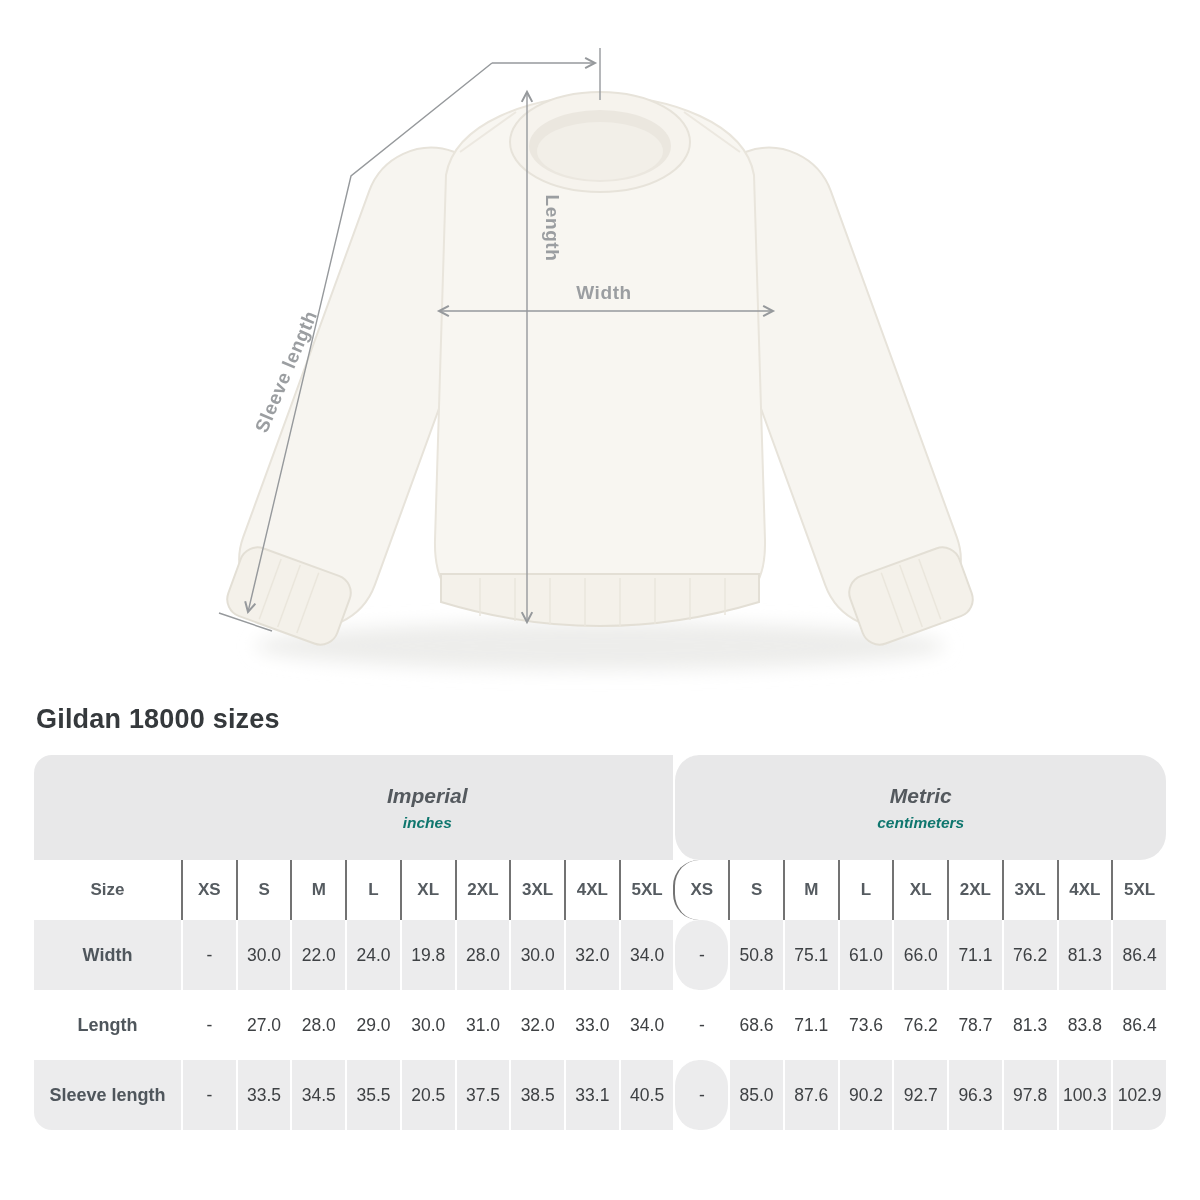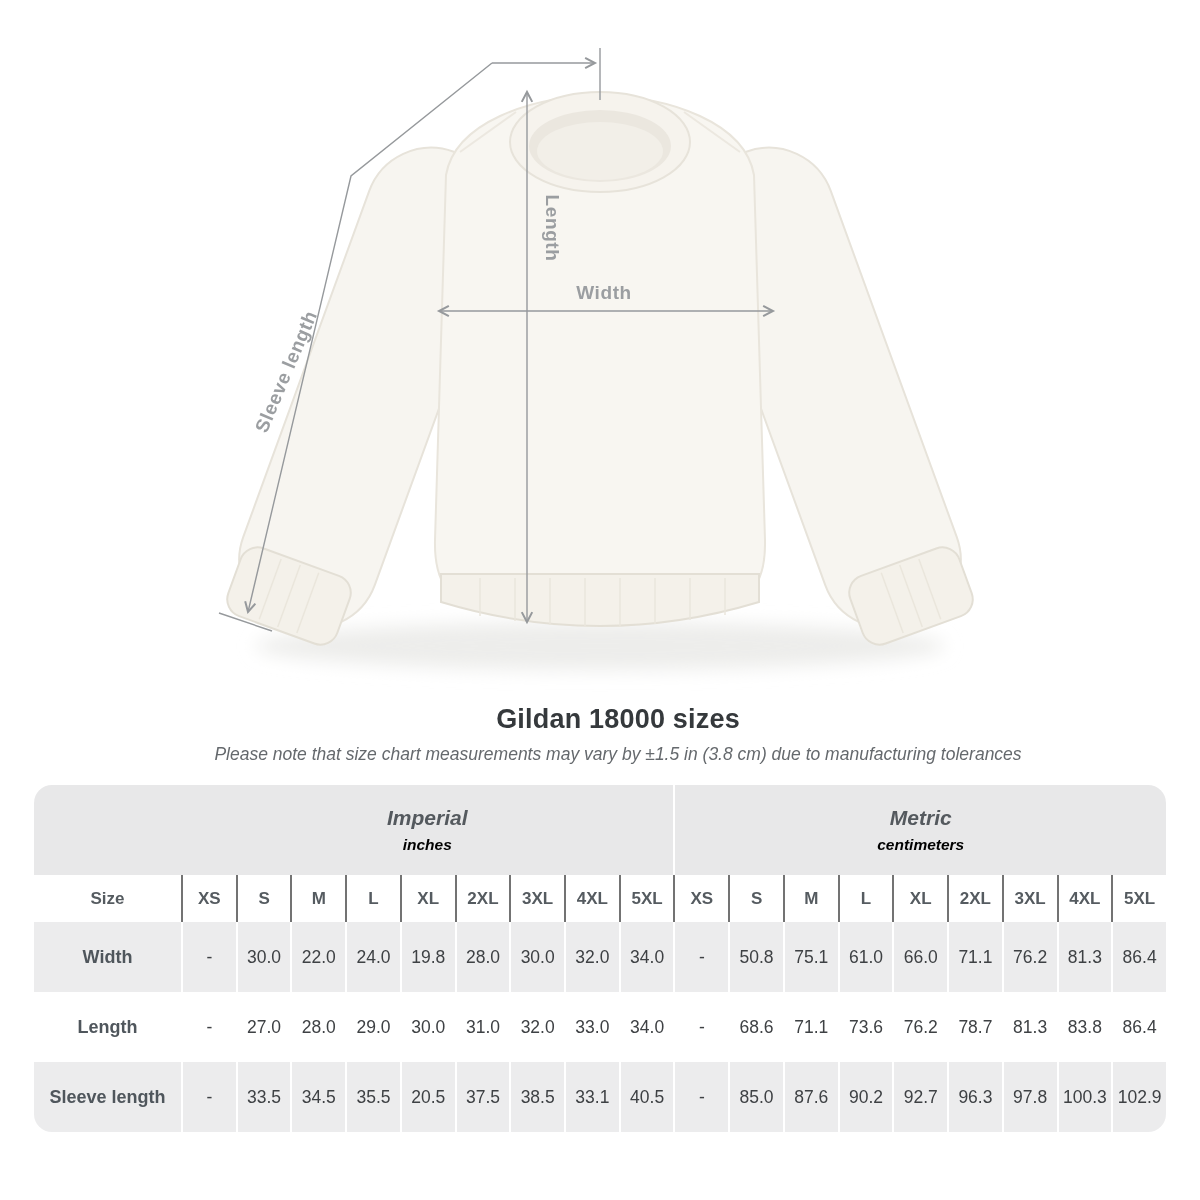--- a/index.html
+++ b/index.html
@@ -15,21 +15,21 @@
   
   .hero { width:1200px; height:698px; position:relative; }
   .hero svg { display:block; }
   .dim-label {
     font-family:"Liberation Sans", sans-serif;
     font-size:19px; font-weight:bold; letter-spacing:.6px;
     fill:#9b9ea1;
   }
 
   
-  .title-block { text-align:center; margin-top:6px;padding-left:36px; }
+  .title-block { text-align:left; margin-top:6px;padding-left:36px; }
   .chart-title {
     font-size:27px; font-weight:bold; color:#35393c; letter-spacing:.2px;
   }
   .chart-note {
     margin-top:9px;
     font-size:17.5px; font-style:italic; color:#65696d;
   }
 
   
   .table-wrap {
@@ -38,28 +38,28 @@
   }
   table.size-table {
     width:1132px; border-collapse:separate; border-spacing:0;
     table-layout:fixed;
   }
   .size-table th, .size-table td {
     text-align:center; vertical-align:middle;
     font-family:"Liberation Sans", sans-serif;
   }
   
-  tr.band-row th { background:#e8e8e9; height:90px; }
+  tr.band-row th { background:#e8e8e9; height:105px; }
   th.corner-cell { width:147px; }
   .band-name { font-size:21px; font-weight:bold; font-style:italic; color:#54595e; }
-  .band-unit { font-size:15.5px; font-style:italic; color:#000000; margin-top:6px; }
-  th.group-start, td.group-start { border-left:2px solid #ffffff; }
-
-  
-  tr.size-row th { background:#ffffff; height:47px; font-size:17px; font-weight:bold; color:#555b60; }
+  .band-unit { font-size:15.5px; font-style:italic; color:#0f766e; margin-top:6px; }
+  th.group-start, td.group-start { border-left:2px solid #ffffff;border-radius:26px; }
+
+  
+  tr.size-row th { background:#ffffff; height:60px; font-size:17px; font-weight:bold; color:#555b60; }
   tr.size-row th + th { border-left:2px solid #737373; }
 
   
   tbody.measures tr { height:70px; }
   tbody.measures tr:nth-child(odd) td, tbody.measures tr:nth-child(odd) th { background:#ececed; }
   tbody.measures tr:nth-child(even) td, tbody.measures tr:nth-child(even) th { background:#ffffff; }
   tbody.measures th.row-label { font-size:18px; font-weight:bold; color:#4f565c; }
   tbody.measures td { font-size:17.5px; font-weight:normal; color:#3e4144; border-left:2px solid #ffffff; }
 </style>
 </head>
@@ -139,21 +139,20 @@
       </g>
 
       <text class="dim-label" transform="translate(546,228) rotate(90)" text-anchor="middle">Length</text>
       <text class="dim-label" x="604" y="299" text-anchor="middle">Width</text>
       <text class="dim-label" transform="translate(292,374) rotate(-67)" text-anchor="middle">Sleeve length</text>
     </svg>
   </div>
 
   <div class="title-block">
     <div class="chart-title">Gildan 18000 sizes</div>
-    <div class="chart-note">Please note that size chart measurements may vary by ±1.5 in (3.8 cm) due to manufacturing tolerances</div>
   </div>
 
   <div class="table-wrap">
     <table class="size-table">
       <thead>
         <tr class="band-row">
           <th class="corner-cell"></th>
           <th colspan="9">
             <div class="band-name">Imperial</div>
             <div class="band-unit">inches</div>

